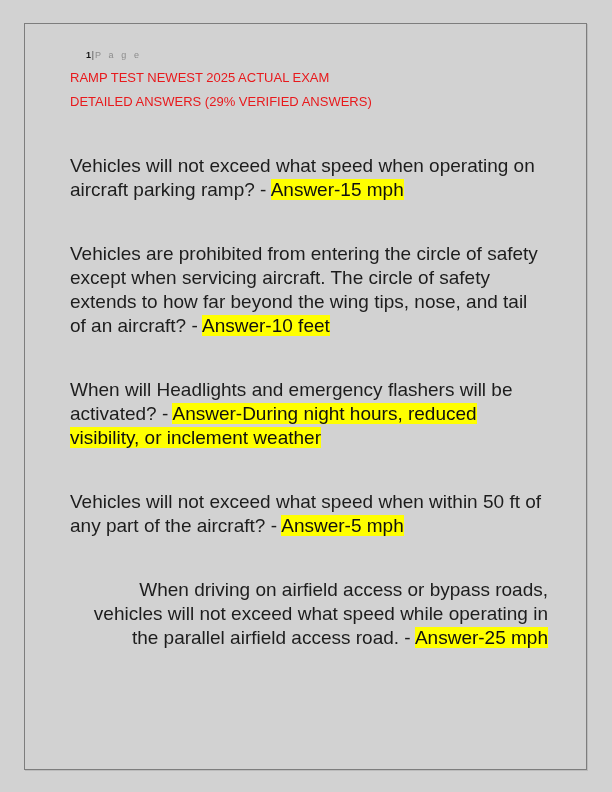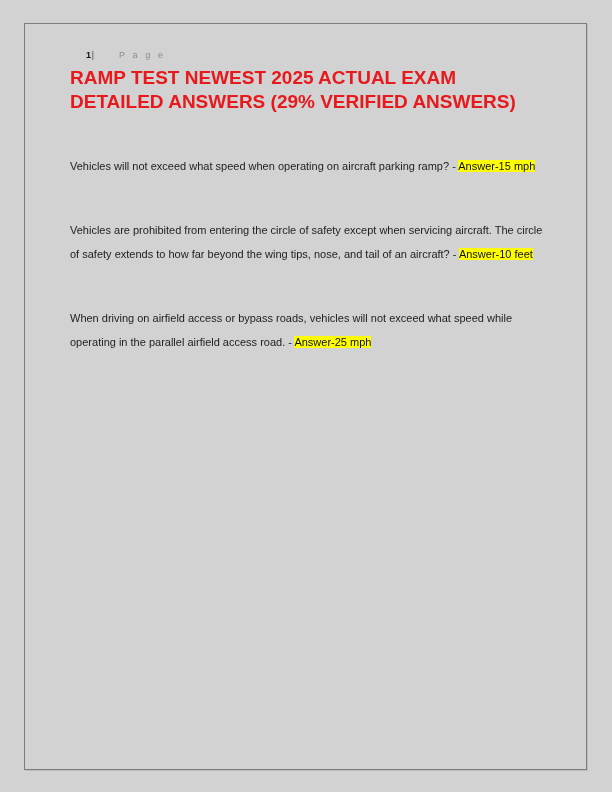--- a/index.html
+++ b/index.html
@@ -44,52 +44,52 @@
     letter-spacing: 0.5px;
   }
   .page-header .pg-sep {
     font-weight: bold;
     color: #7a7a7a;
     letter-spacing: 1px;
   }
   .page-header .pg-word {
     color: #8c8c8c;
     letter-spacing: 2.6px;
-    margin-left: 24px;
   }
   .content {
     position: absolute;
     left: 45px;
     top: 42px;
     width: 480px;
   }
   .doc-title {
     color: #e8191c;
-    font-weight: bold;
-    font-size: 19px;
+    font-weight: normal;
+    font-size: 13px;
     line-height: 24px;
     margin: 0 0 0 0;
     width: 450px;
   }
   .doc-title .tline {
     display: block;
     white-space: nowrap;
   }
   .qa-list {
     margin-top: 40px;
   }
   .qa-block {
-    font-size: 11px;
+    font-size: 19px;
     line-height: 24px;
     color: #1d1d1d;
     margin-bottom: 40px;
     width: 478px;
   }
   .qa-block:last-child {
     margin-bottom: 0;
+    text-align: right;
   }
   .q-text {
     color: #1d1d1d;
   }
   .a-text {
     background: #ffff00;
     color: #101010;
     box-decoration-break: clone;
     -webkit-box-decoration-break: clone;
   }
@@ -110,20 +110,22 @@
         <span class="tline">RAMP TEST NEWEST 2025 ACTUAL EXAM</span>
         <span class="tline">DETAILED ANSWERS (29% VERIFIED ANSWERS)</span>
       </h1>
 
       <div class="qa-list">
 
         <p class="qa-block"><span class="q-text">Vehicles will not exceed what speed when operating on aircraft parking ramp? - </span><span class="a-text">Answer-15 mph</span></p>
 
         <p class="qa-block"><span class="q-text">Vehicles are prohibited from entering the circle of safety except when servicing aircraft. The circle of safety extends to how far beyond the wing tips, nose, and tail of an aircraft? - </span><span class="a-text">Answer-10 feet</span></p>
 
+        <p class="qa-block"><span class="q-text">When will Headlights and emergency flashers will be activated? - </span><span class="a-text">Answer-During night hours, reduced visibility, or inclement weather</span></p>
 
+        <p class="qa-block"><span class="q-text">Vehicles will not exceed what speed when within 50 ft of any part of the aircraft? - </span><span class="a-text">Answer-5 mph</span></p>
 
         <p class="qa-block"><span class="q-text">When driving on airfield access or bypass roads, vehicles will not exceed what speed while operating in the parallel airfield access road. - </span><span class="a-text">Answer-25 mph</span></p>
 
       </div>
     </div>
   </div>
 </div>
 
 </body></html>

